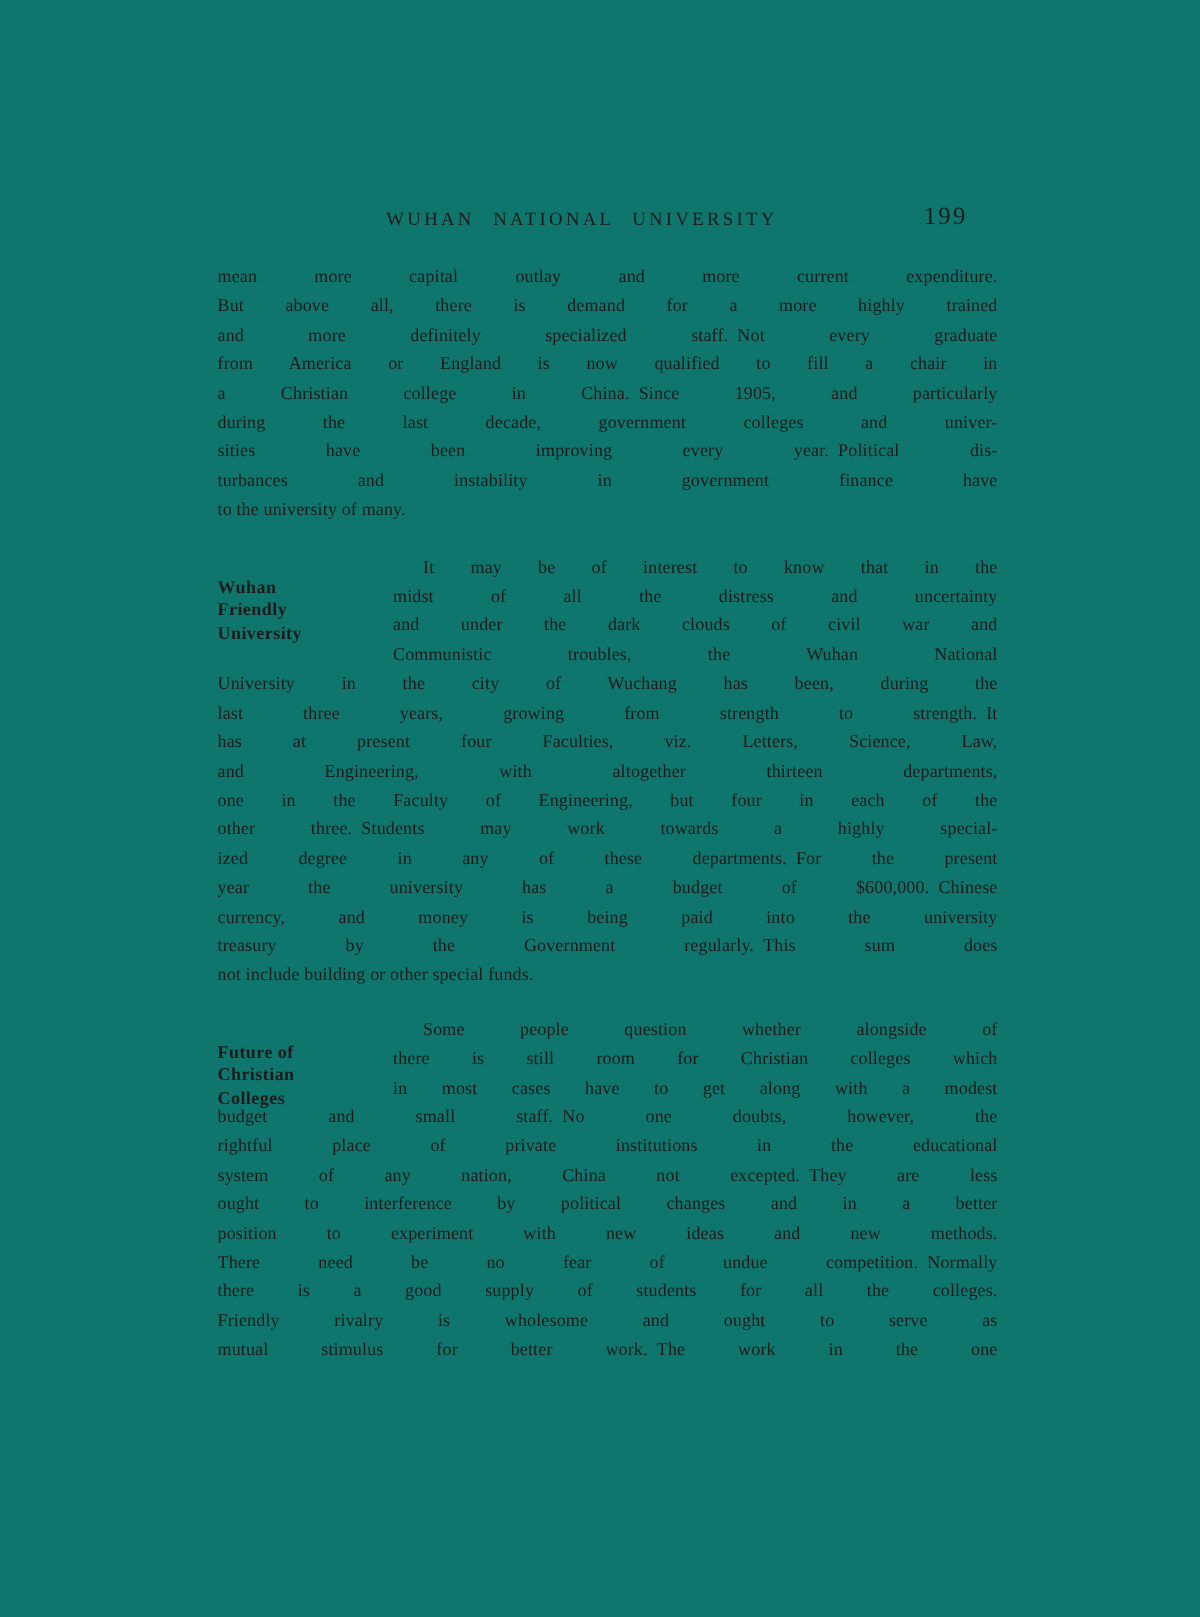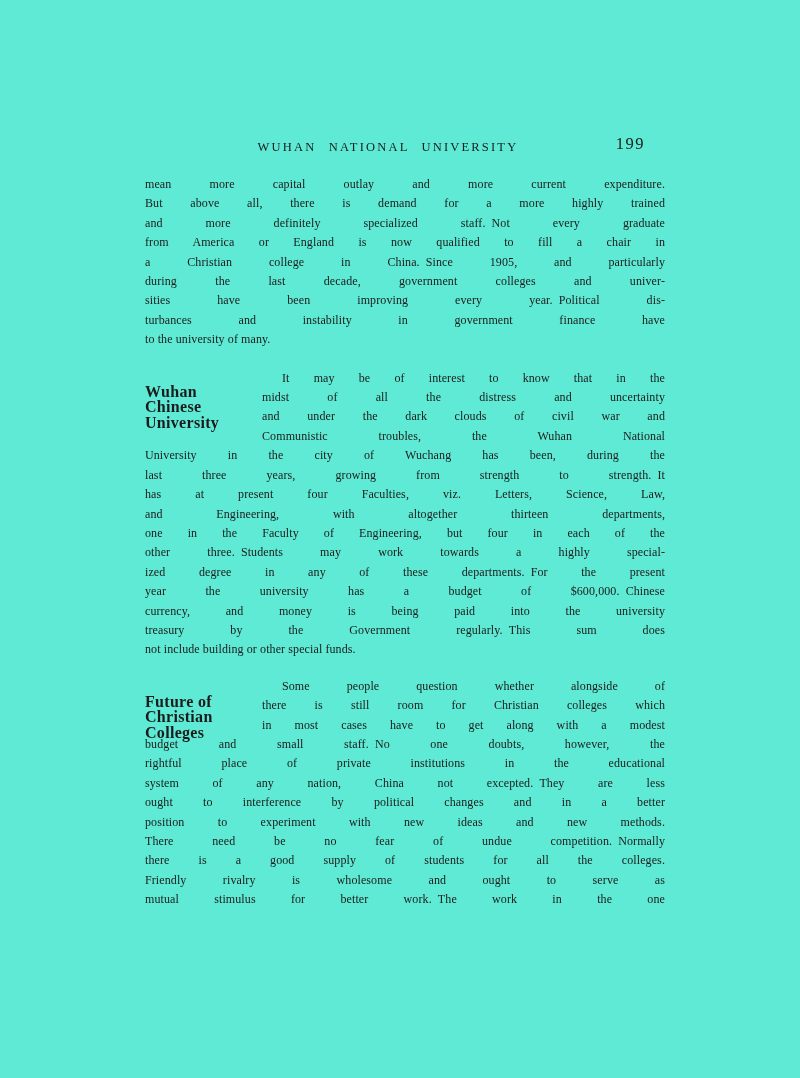--- a/index.html
+++ b/index.html
@@ -4,21 +4,21 @@
 <style>
   html, body {
     margin: 0;
     padding: 0;
     background: #ffffff;
   }
   .page {
     position: relative;
     width: 800px;
     height: 1078px;
-    background: #5eead4;
+    background: #0f766e;
     overflow: hidden;
     font-family: "Liberation Serif", "DejaVu Serif", serif;
     color: #1b1b1b;
   }
   .content {
     position: absolute;
     left: 145px;
     top: 0;
     width: 520px;
     padding-top: 137px;
@@ -61,21 +61,21 @@
   .para-lines .ln.indent:first-child { text-indent: 20px; }
   .sidenote {
     position: absolute;
     left: 0;
     top: 15px;
     width: 112px;
     font-weight: bold;
   }
   .p3 .sidenote { top: 17px; }
   .sidenote .ln {
-    font-size: 16px;
+    font-size: 12px;
     line-height: 15.6px;
     letter-spacing: 0.3px;
     text-align: left;
     text-align-last: left;
   }
 </style>
 </head>
 <body>
 
 <div class="page">
@@ -94,21 +94,21 @@
         <div class="ln">a Christian college in China. Since 1905, and particularly</div>
         <div class="ln">during the last decade, government colleges and univer-</div>
         <div class="ln">sities have been improving every year. Political dis-</div>
         <div class="ln">turbances and instability in government finance have</div>
         <div class="ln end">to the university of many.</div>
       </div>
 
     <div class="para p2 with-note">
       <div class="sidenote">
           <div class="ln">Wuhan</div>
-          <div class="ln">Chinese</div>
+          <div class="ln">Friendly</div>
           <div class="ln">University</div>
         </div>
       <div class="para-lines">
           <div class="ln indent">It may be of interest to know that in the</div>
           <div class="ln indent">midst of all the distress and uncertainty</div>
           <div class="ln indent">and under the dark clouds of civil war and</div>
           <div class="ln indent">Communistic troubles, the Wuhan National</div>
           <div class="ln">University in the city of Wuchang has been, during the</div>
           <div class="ln">last three years, growing from strength to strength. It</div>
           <div class="ln">has at present four Faculties, viz. Letters, Science, Law,</div>

